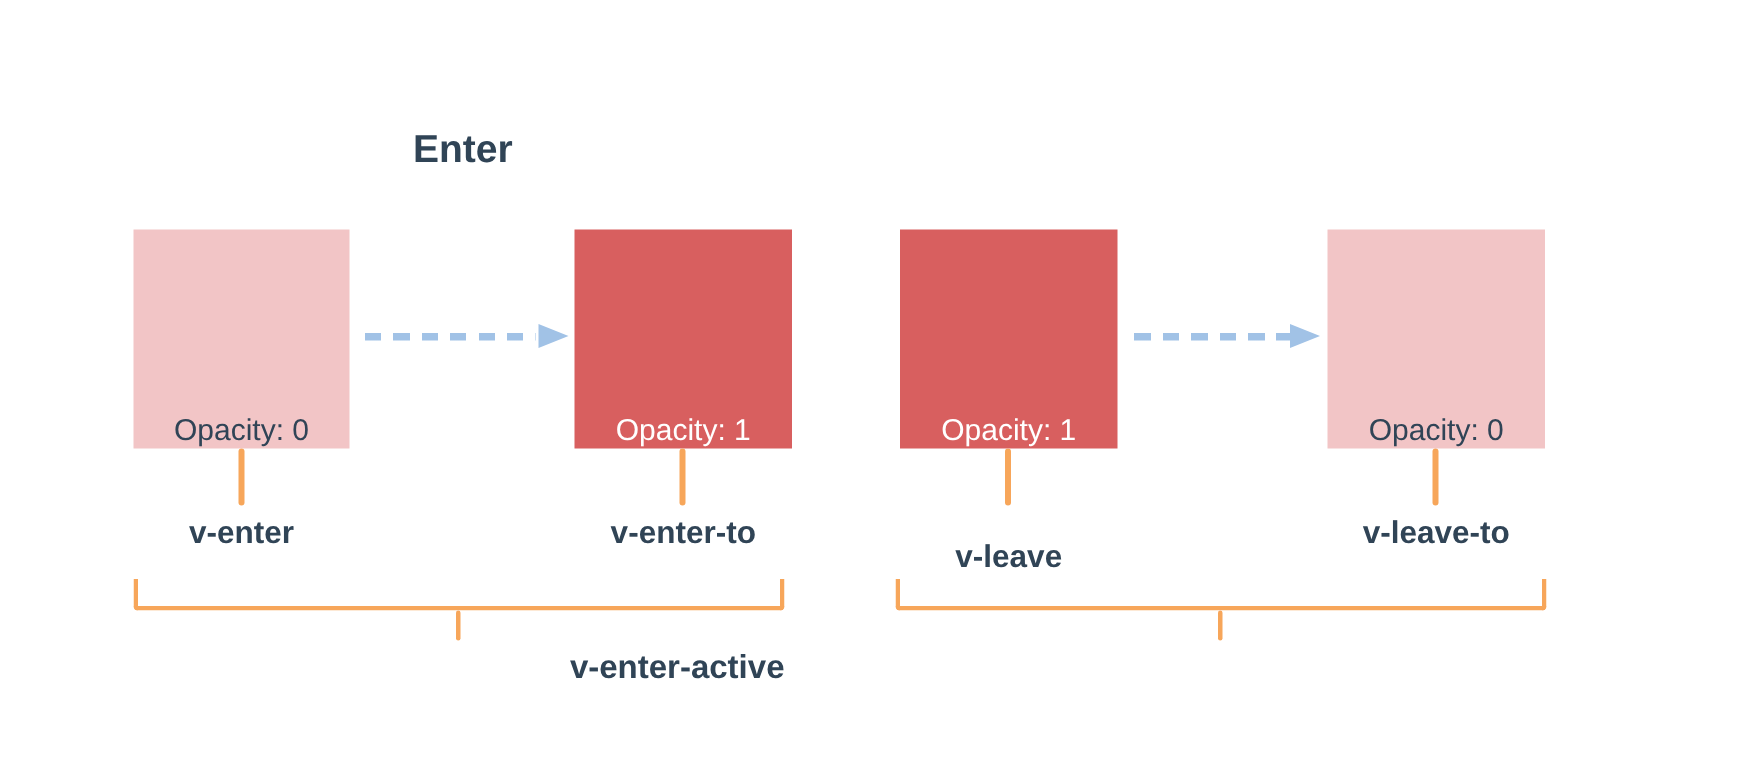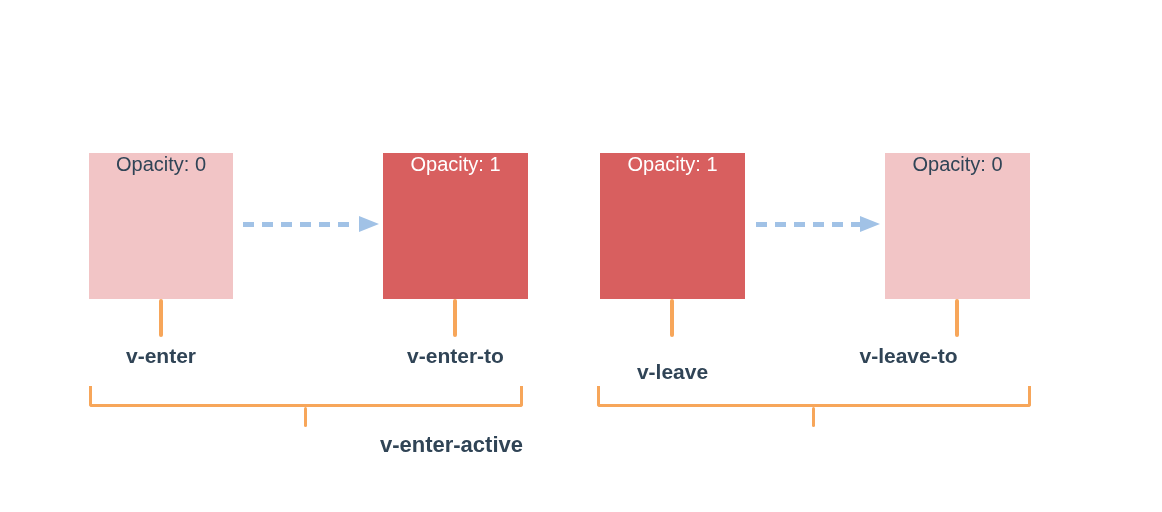--- a/index.html
+++ b/index.html
@@ -12,21 +12,21 @@
   }
   .abs{position:absolute;}
   .section-title{
     text-align:center;
     font-size:26px;
     font-weight:700;
     color:var(--dark,#304456);
   }
   .box{
     display:flex;
-    align-items:flex-start;
+    align-items:flex-end;
     justify-content:center;
     font-size:20px;
   }
   .box-faded{
     background:var(--pink,#f2c5c6);
     color:var(--dark,#304456);
     font-weight:400;
   }
   .box-solid{
     background:var(--red,#d85f5f);
@@ -75,20 +75,21 @@
     font-size:22px;
     font-weight:700;
     color:var(--dark,#304456);
   }
 </style>
 </head>
 <body>
 
 <div class="canvas" style="--pink: #f2c5c6; --red: #d85f5f; --orange: #f7a65a; --blue: #a1c2e6; --dark: #304456; --light: #ffffff;">
 
+  <div class="abs section-title" style="left:89px;top:84px;width:439px;">Enter</div>
 
   <div class="abs box box-faded" style="left:89px;top:153px;width:144px;height:146px;">
     <span>Opacity: 0</span>
   </div>
 
   <div class="abs dash-line" style="left:243px;top:222px;width:114px;"></div>
   <div class="abs arrowhead" style="left:359px;top:216px;"></div>
 
   <div class="abs box box-solid" style="left:383px;top:153px;width:145px;height:146px;">
     <span>Opacity: 1</span>
@@ -114,19 +115,19 @@
   <div class="abs arrowhead" style="left:860px;top:216px;"></div>
 
   <div class="abs box box-faded" style="left:885px;top:153px;width:145px;height:146px;">
     <span>Opacity: 0</span>
   </div>
 
   <div class="abs stub" style="left:670px;top:299px;"></div>
   <div class="abs stub" style="left:955px;top:299px;"></div>
 
   <div class="abs class-label" style="left:600px;top:360px;width:145px;">v-leave</div>
-  <div class="abs class-label" style="left:836px;top:344px;width:145px;">v-leave-to</div>
+  <div class="abs class-label" style="left:885px;top:344px;width:145px;">v-leave-to</div>
 
   <div class="abs bracket" style="left:597px;top:386px;width:434px;"></div>
   <div class="abs bracket-stub" style="left:812px;top:407px;"></div>
 
 
 </div>
 
 </body></html>

